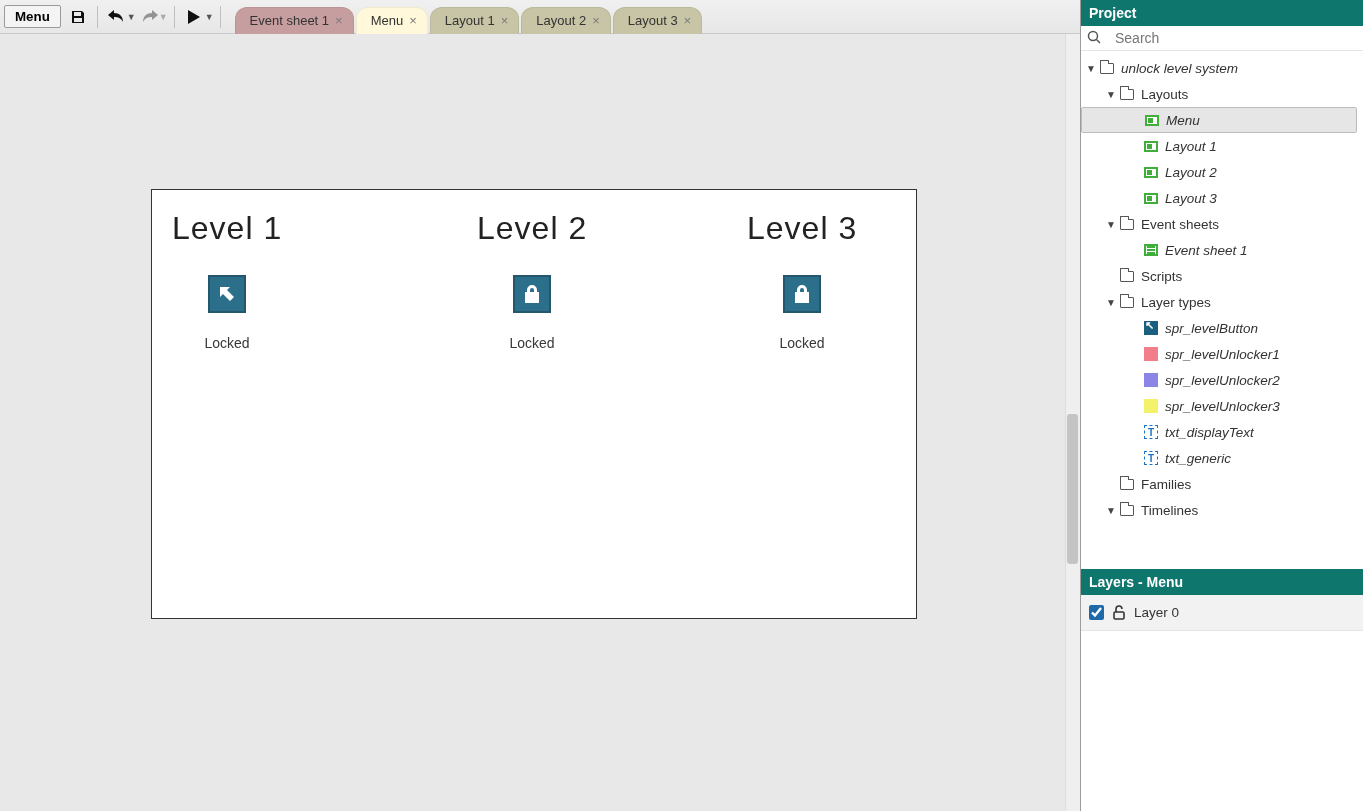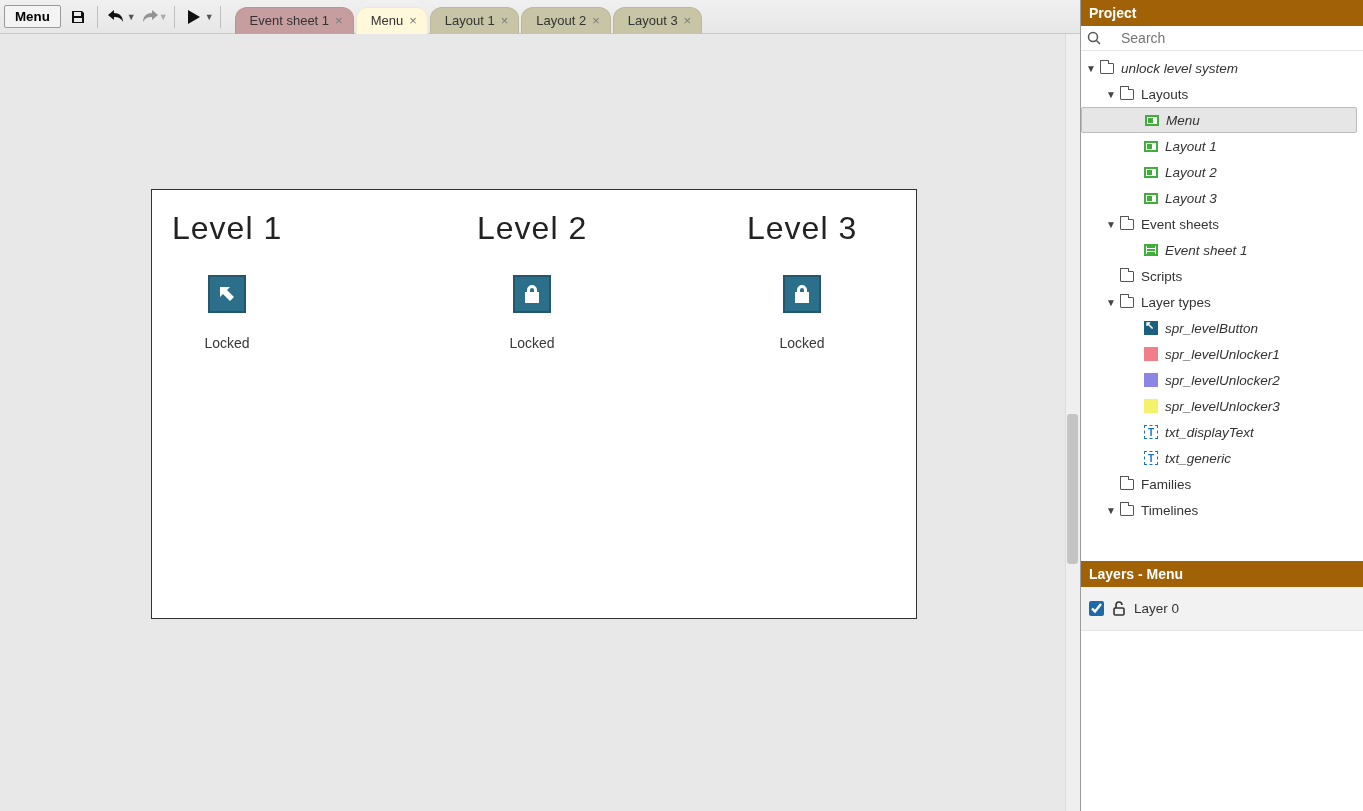--- a/index.html
+++ b/index.html
@@ -72,23 +72,23 @@
 .lvl .sub { font-size:14px; color:#383838; }
 
 
 .sidepanel {
   position:absolute; top:0; right:0; bottom:0; width:283px;
   background:#ffffff; border-left:1px solid #9c9c9c;
   display:flex; flex-direction:column;
   font-size:13.5px; color:#333;
 }
 .panel-header {
-  background:#a16207; color:#fff; font-weight:600; padding:5px 8px; font-size:14px;
-}
-.search-row { display:flex; align-items:center; gap:20px; padding:4px 6px; border-bottom:1px solid #e4e4e4; color:#777; }
+  background:#0f766e; color:#fff; font-weight:600; padding:5px 8px; font-size:14px;
+}
+.search-row { display:flex; align-items:flex-start; gap:14px; padding:4px 6px; border-bottom:1px solid #e4e4e4; color:#777; }
 .search-row input { border:none; outline:none; flex:1; font-size:14px; color:#444; background:transparent; }
 .tree { flex:0 0 auto; overflow:auto; }
 .tree-inner { padding:4px 0 4px 0; }
 .trow { display:flex; align-items:center; height:26px; cursor:pointer; white-space:nowrap; }
 .trow.selected { background:#e6e6e6; border:1px solid #bcbcbc; border-radius:2px; margin-right:6px; }
 .twist { width:12px; text-align:center; font-size:10px; color:#444; }
 .twist.hidden { visibility:hidden; }
 .trow .lbl { font-style:italic; }
 .ticon { width:16px; height:16px; margin:0 6px 0 2px; display:inline-flex; align-items:center; justify-content:center; flex:0 0 16px; }
 .folder { width:14px; height:11px; border:1.5px solid #555; border-radius:1px; position:relative; background:#fff; }
@@ -98,21 +98,21 @@
 .evsheet-ic { width:14px; height:12px; border:2px solid #3fae3a; background:#fff; position:relative; }
 .evsheet-ic::after { content:""; position:absolute; left:1px; right:1px; top:3px; height:2px; background:#3fae3a; box-shadow:0 3px 0 #3fae3a, 0 -3px 0 #3fae3a; }
 .mouse-ic { width:11px; height:15px; border:2px solid #1a73c7; border-radius:6px 6px 8px 8px; position:relative; background:#fff;}
 .swatch { width:14px; height:14px; }
 .arrow-ic { width:14px; height:14px; background:#1a5e80; position:relative; }
 .arrow-ic::after { content:"↖"; color:#fff; font-size:11px; position:absolute; left:1px; top:-2px; font-weight:bold; }
 .txt-ic { width:14px; height:14px; border:1.5px dashed #1a73c7; display:flex; align-items:center; justify-content:center; color:#1a73c7; font-size:10px; font-weight:bold; }
 
 .layers-panel { margin-top:auto; }
 .layers-body { padding:0; }
-.layer-row { display:flex; align-items:center; gap:8px; height:44px; padding:0 8px; background:#f2f2f2; border-bottom:1px solid #e4e4e4; }
+.layer-row { display:flex; align-items:center; gap:8px; height:36px; padding:0 8px; background:#f2f2f2; border-bottom:1px solid #e4e4e4; }
 .layer-row input[type=checkbox]{ width:15px; height:15px; accent-color:#1e6aa8; }
 
 svg { display:block; }
 </style>
 </head>
 <body>
 
 <div class="toolbar">
   <button class="menu-btn">Menu</button>
   <div class="tb-iconbtn">

